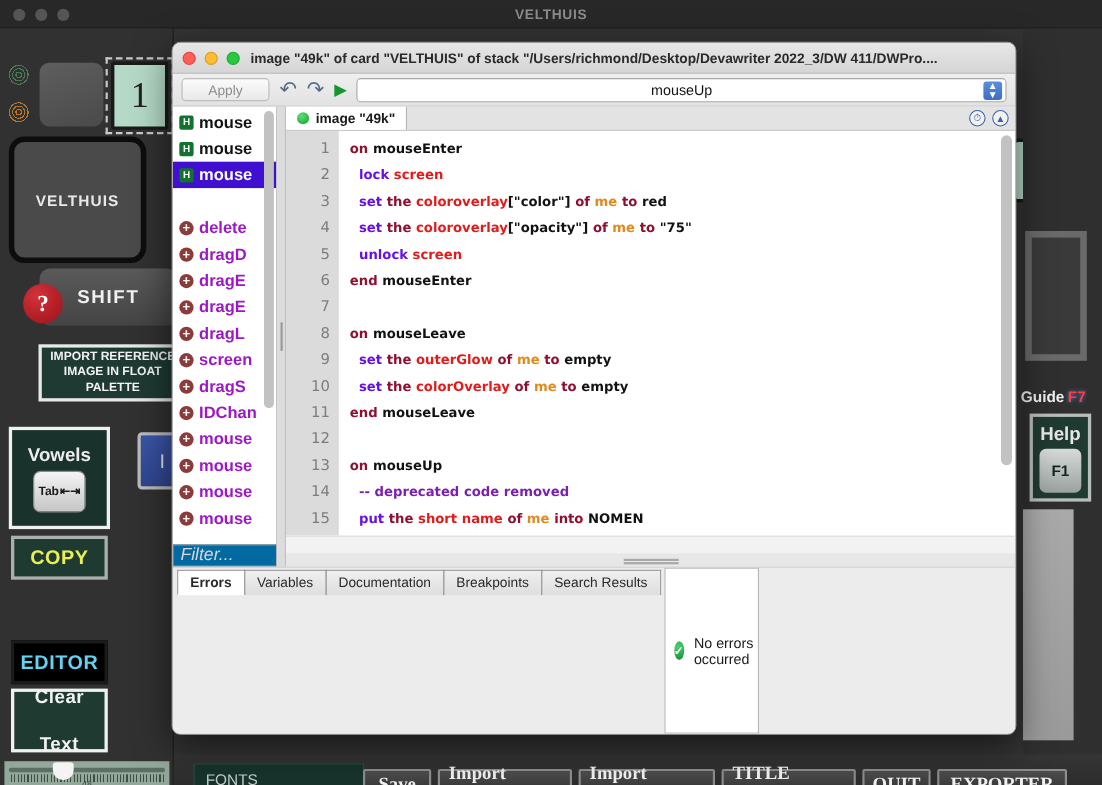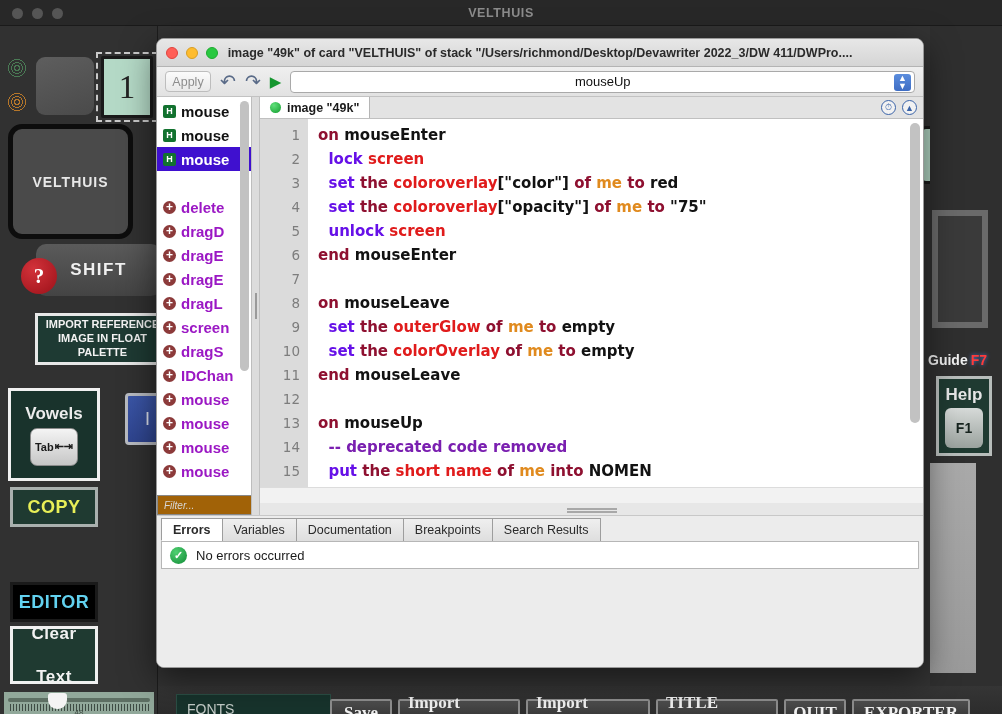--- a/index.html
+++ b/index.html
@@ -239,21 +239,21 @@
     white-space: nowrap; overflow: hidden; text-overflow: clip;
   }
 
   .win-toolbar {
     flex: 0 0 30px; height: 30px;
     background: linear-gradient(180deg,#efefef,#e2e2e2);
     border-bottom: 1px solid #c2c2c2;
     display: flex; align-items: center; gap: 9px; padding: 0 8px;
   }
   .apply-btn {
-    width: 46px; height: 21px;
+    width: 80px; height: 21px;
     background: linear-gradient(180deg,#fbfbfb,#e9e9e9);
     border: 1px solid #bdbdbd; border-radius: 4px;
     color: #8d8d8d; font-size: 12.5px;
     display: flex; align-items: center; justify-content: center;
   }
   .tb-icon { font-size: 19px; line-height: 1; color: #5a6b88; cursor: default; }
   .tb-icon.play { color: #15962f; font-size: 15px; }
   .handler-select {
     flex: 1; height: 22px;
     background: #fff; border: 1px solid #a9a9a9; border-radius: 4px;
@@ -291,22 +291,22 @@
     font-family: "Liberation Sans", sans-serif;
   }
   .hl-ico-p {
     flex: 0 0 13px; width: 13px; height: 13px; border-radius: 50%;
     background: #8c3a3a; color: #fff; font-size: 12px; line-height: 11px; font-weight: bold;
     display: flex; align-items: center; justify-content: center;
   }
   .hl-gap { height: 24px; }
   .filter-box {
     position: absolute; left: 0; bottom: 0; width: 95px; height: 20px;
-    background: #a16207; border: 1px solid #888;
-    color: #d8d8d8; font-size: 10px; font-style: italic;
+    background: #0369a1; border: 1px solid #888;
+    color: #d8d8d8; font-size: 16px; font-style: italic;
     display: flex; align-items: center; padding-left: 6px;
   }
   .hp-scroll {
     position: absolute; right: 2px; top: 4px; width: 9px; bottom: 24px;
   }
   .hp-thumb {
     position: absolute; top: 0; left: 0; width: 9px; height: 270px;
     background: #c2c2c2; border-radius: 5px;
   }
 
@@ -351,21 +351,21 @@
   .gutter {
     flex: 0 0 48px; background: #dbdbdb;
     padding-top: 4px; text-align: right;
     font-family: "DejaVu Sans", sans-serif;
     font-size: 13.5px; color: #7d7d7d;
   }
   .gutter div { height: 24px; line-height: 24px; padding-right: 8px; }
   .code-lines {
     flex: 1; padding-top: 4px; padding-left: 10px;
     font-family: "DejaVu Sans", sans-serif;
-    font-size: 15px; font-weight: bold;
+    font-size: 12px; font-weight: bold;
     white-space: pre; overflow: hidden;
   }
   .code-lines > div { height: 24px; line-height: 24px; }
   .k-ctl  { color: #8e1030; }   
   .k-cmd  { color: #6610e8; }   
   .k-the  { color: #8e1030; }   
   .k-prop { color: #e01b1b; }   
   .k-me   { color: #e08a1e; }   
   .k-plain{ color: #121212; }   
   .k-com  { color: #7a1fb0; }   
@@ -385,21 +385,21 @@
     flex: 0 0 12px; height: 12px; background: #e7e7e7;
     display: flex; align-items: center; justify-content: center; gap: 0;
     position: relative;
   }
   .h-grip { width: 50px; height: 2px; background: #a8a8a8; box-shadow: 0 3px 0 #a8a8a8; }
 
   
   .bottom-panel {
     flex: 0 0 152px; background: #ececec;
     border-top: 1px solid #c8c8c8;
-    display: flex; flex-direction: column;
+    display: flex; 
   }
   .btabs { display: flex; align-items: flex-end; height: 25px; padding-left: 4px; }
   .btab {
     height: 23px; padding: 0 11px;
     border: 1px solid #9d9d9d; border-bottom: none;
     background: linear-gradient(180deg,#efefef,#dedede);
     font-size: 12.5px; color: #2a2a2a;
     display: flex; align-items: center;
     margin-right: -1px;
   }

